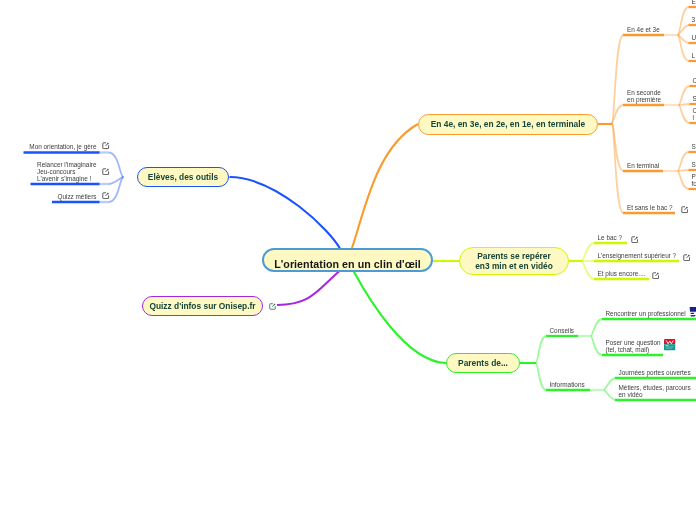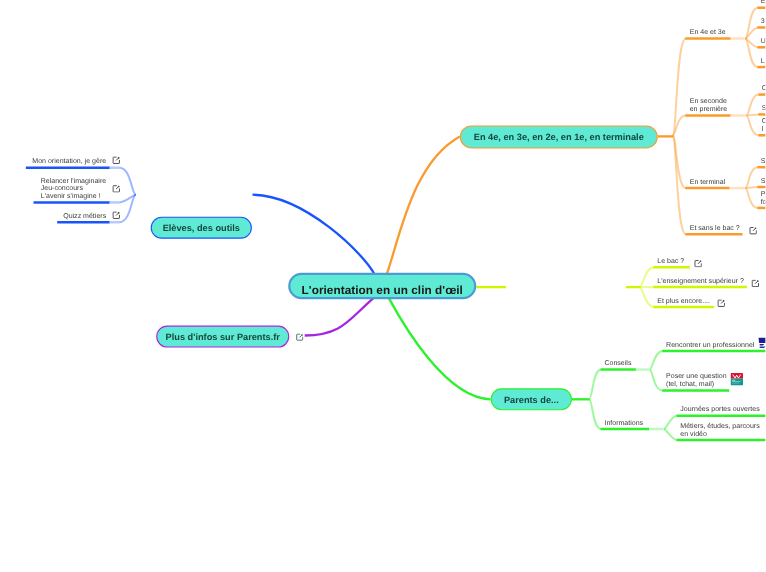--- a/index.html
+++ b/index.html
@@ -1,21 +1,21 @@
 <!DOCTYPE html>
 <html><head>
 <meta charset="utf-8">
 <style>
   html,body{margin:0;padding:0;background:#ffffff;}
   body{width:696px;height:520px;overflow:hidden;
        font-family:"Liberation Sans",sans-serif;}
   #stage{position:relative;width:696px;height:520px;background:#ffffff;overflow:hidden;}
   svg#links{position:absolute;left:0;top:0;width:696px;height:520px;}
   .node{position:absolute;box-sizing:border-box;display:flex;align-items:center;
-        justify-content:center;border-radius:60px;background:#5eead4;text-align:center;}
+        justify-content:center;border-radius:60px;background:#fef9c3;text-align:center;}
   .central{color:#161616;font-weight:bold;font-size:10.7px;letter-spacing:.05px;white-space:nowrap;}
   .branch{color:#16453a;font-weight:bold;font-size:8.4px;line-height:1.25;white-space:pre;}
   .leaf{position:absolute;color:#3d3d3d;white-space:pre;line-height:7px;font-size:6.4px;}
   .ico{position:absolute;line-height:0;}
   .ico svg{display:block;}
 </style>
 </head>
 <body>
 
 <div id="stage">
@@ -88,23 +88,25 @@
         <path d="M 602 355 H 663" fill="none" stroke="#2bf22b" stroke-width="2.3" stroke-linecap="butt"></path>
         <path d="M 603.5 390 C 605.66 390 609.98 378 615.5 378" fill="none" stroke="#2bf22b" stroke-width="1.8" stroke-linecap="butt" opacity="0.46"></path>
         <path d="M 615 378 H 700" fill="none" stroke="#2bf22b" stroke-width="2.3" stroke-linecap="butt"></path>
         <path d="M 603.5 390 C 605.66 390 610.7 400 615.5 400" fill="none" stroke="#2bf22b" stroke-width="1.8" stroke-linecap="butt" opacity="0.46"></path>
         <path d="M 615 400 H 700" fill="none" stroke="#2bf22b" stroke-width="2.3" stroke-linecap="butt"></path>
       </g>
   </svg>
 <div class="node central" style="left: 262px; top: 248px; width: 171px; height: 24px; border: 2px solid rgb(76, 155, 213); align-items: flex-end;">
       <span>L'orientation en un clin d'œil</span>
     </div>
-    <div class="node branch" style="left: 137px; top: 167px; width: 92px; height: 20px; border: 1.6px solid rgb(24, 83, 255); margin-top: 30px;"><span>Elèves, des outils</span></div>
-    <div class="node branch" style="left: 142px; top: 296px; width: 121px; height: 20px; border: 1.6px solid rgb(166, 39, 224);"><span>Plus d'infos sur Parents.fr</span></div>
+    <div class="node branch" style="left: 137px; top: 167px; width: 92px; height: 20px; border: 1.6px solid rgb(24, 83, 255);"><span>Elèves, des outils</span></div>
+    <div class="node branch" style="left: 142px; top: 296px; width: 121px; height: 20px; border: 1.6px solid rgb(166, 39, 224);"><span>Quizz d'infos sur Onisep.fr</span></div>
     <div class="node branch" style="left: 418px; top: 113.5px; width: 180px; height: 21px; border: 1.6px solid rgb(251, 154, 46);"><span>En 4e, en 3e, en 2e, en 1e, en terminale</span></div>
+    <div class="node branch" style="left: 459px; top: 247px; width: 110px; height: 28px; border: 1.6px solid rgb(204, 249, 0);"><span>Parents se repérer
+en3 min et en vidéo</span></div>
     <div class="node branch" style="left: 446px; top: 353px; width: 74px; height: 20px; border: 1.6px solid rgb(43, 242, 43);"><span>Parents de...</span></div>
     <div class="ico" style="left: 268.5px; top: 302.5px; width: 7px; height: 7px;">
       <svg width="7" height="7" viewBox="0 0 24 24" shape-rendering="geometricPrecision">
    <path d="M12.0 2.6 H4.2 a1.6 1.6 0 0 0 -1.6 1.6 V19.8 a1.6 1.6 0 0 0 1.6 1.6 H19.8
             a1.6 1.6 0 0 0 1.6 -1.6 V12.0" fill="none" stroke="#3d6b5e" stroke-width="2.9" stroke-linecap="round"></path>
    <path d="M17.6 6.4 L12.2 11.8" fill="none" stroke="#3d6b5e" stroke-width="2.9" stroke-linecap="round"></path>
    <rect x="16.6" y="2.6" width="4.8" height="4.8" rx="1.2" fill="#3d6b5e"></rect>
   </svg>
     </div>
     <div class="leaf" style="left: 96.5px; bottom: 370px; text-align: left; transform: translateX(-100%);">Mon orientation, je gère</div>

